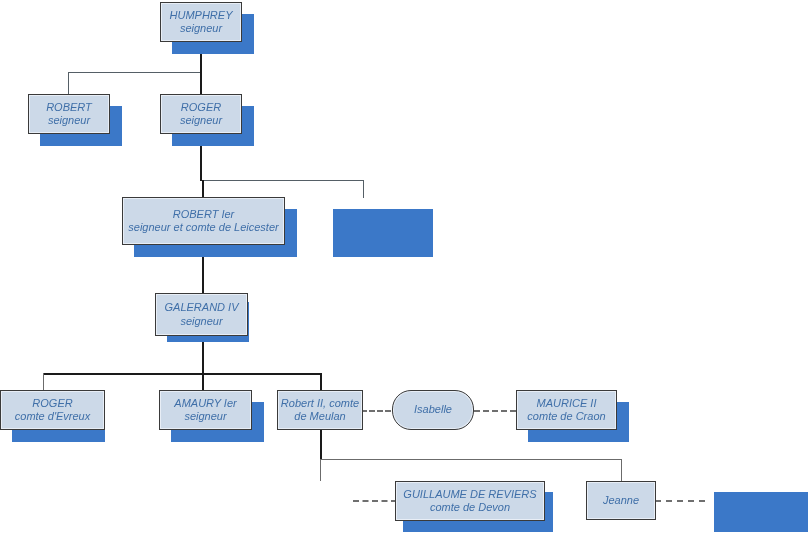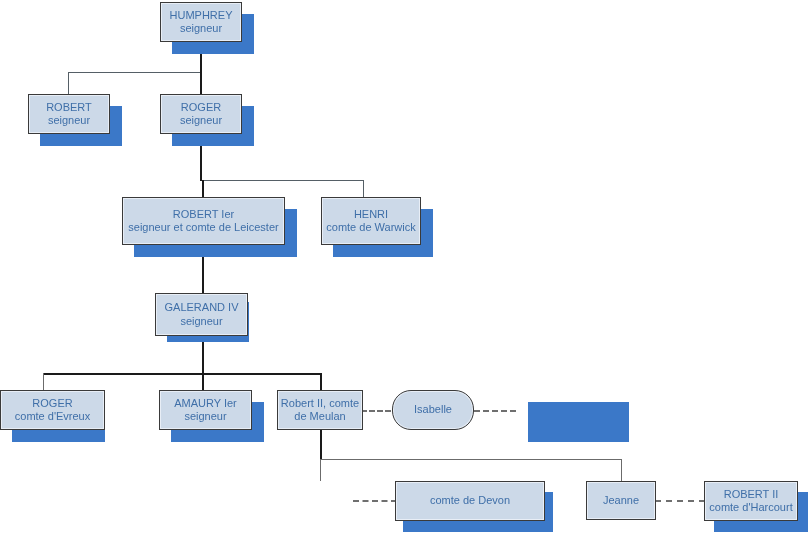--- a/index.html
+++ b/index.html
@@ -2,21 +2,21 @@
 <html><head>
 <meta charset="utf-8">
 <style>
   html,body{margin:0;padding:0;}
   body{
     width:810px;height:534px;
     background:#ffffff;
     font-family:"Liberation Sans", sans-serif;
     overflow:hidden;
   }
-  #canvas{position:relative;width:810px;height:456px;}
+  #canvas{position:relative;width:810px;height:456px;font-style:italic;}
 
   
   .ln{position:absolute;background:#555f66;}
   .ln.h{height:1px;}
   .ln.v{width:1px;}
   .ln.bold{background:#1a1a1a;}
   .ln.bold.v{width:2px;}
   .ln.bold.h{height:2px;}
   .ln.mid{background:#6b6b6b;}
 
@@ -124,24 +124,20 @@
   <div class="node" style="left:160px;top:94px;width:82px;height:40px;">
     <span class="l1">ROGER</span>
     <span class="l2">seigneur</span>
   </div>
 
   <div class="node" style="left:122px;top:197px;width:163px;height:48px;">
     <span class="l1">ROBERT Ier</span>
     <span class="l2">seigneur et comte de Leicester</span>
   </div>
 
-  <div class="node" style="left:321px;top:197px;width:100px;height:48px;">
-    <span class="l1">HENRI</span>
-    <span class="l2">comte de Warwick</span>
-  </div>
 
   <div class="node" style="left:155px;top:293px;width:93px;height:43px;">
     <span class="l1">GALERAND IV</span>
     <span class="l2">seigneur</span>
   </div>
 
   <div class="node" style="left:0px;top:390px;width:105px;height:40px;">
     <span class="l1">ROGER</span>
     <span class="l2">comte d'Evreux</span>
   </div>
@@ -153,28 +149,29 @@
 
   <div class="node wrap" style="left:277px;top:390px;width:86px;height:40px;text-align:center;">
     <span class="l1">Robert II, comte</span>
     <span class="l2">de Meulan</span>
   </div>
 
   <div class="node" style="left:392px;top:390px;width:82px;height:40px;border-radius:19px;">
     <span class="l1">Isabelle</span>
   </div>
 
+  <div class="node" style="left:516px;top:390px;width:101px;height:40px;">
+    <span class="l1">MAURICE II</span>
+    <span class="l2">comte de Craon</span>
+  </div>
 
 
   <div class="node" style="left:395px;top:481px;width:150px;height:40px;">
+    <span class="l1">GUILLAUME DE REVIERS</span>
     <span class="l2">comte de Devon</span>
   </div>
 
   <div class="node" style="left:586px;top:481px;width:70px;height:39px;">
     <span class="l1">Jeanne</span>
   </div>
 
-  <div class="node" style="left:704px;top:481px;width:94px;height:40px;">
-    <span class="l1">ROBERT II</span>
-    <span class="l2">comte d'Harcourt</span>
-  </div>
 
 </div>
 
 </body></html>

